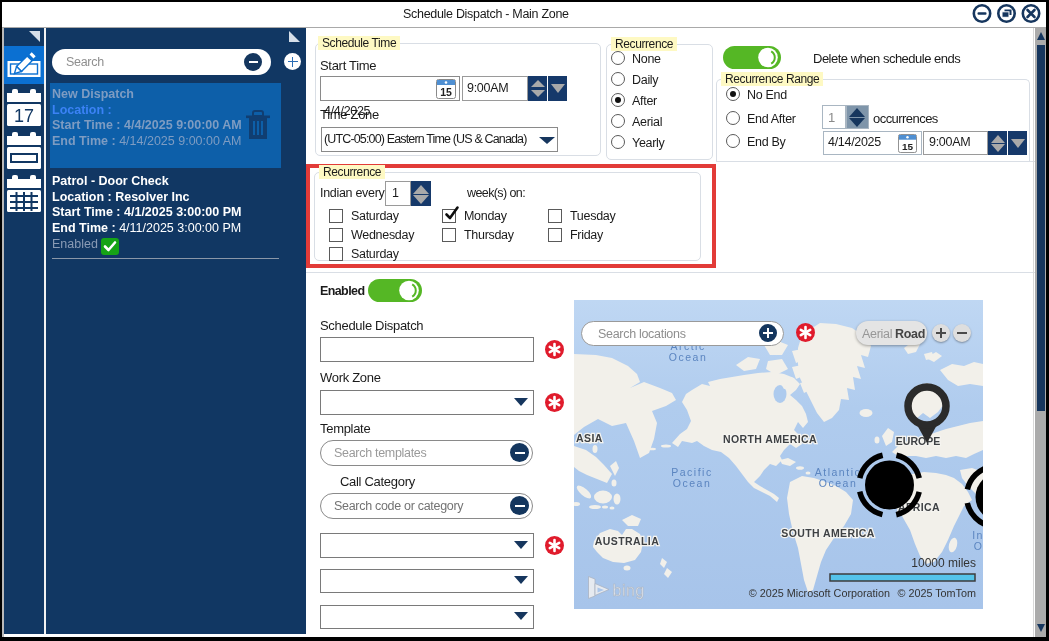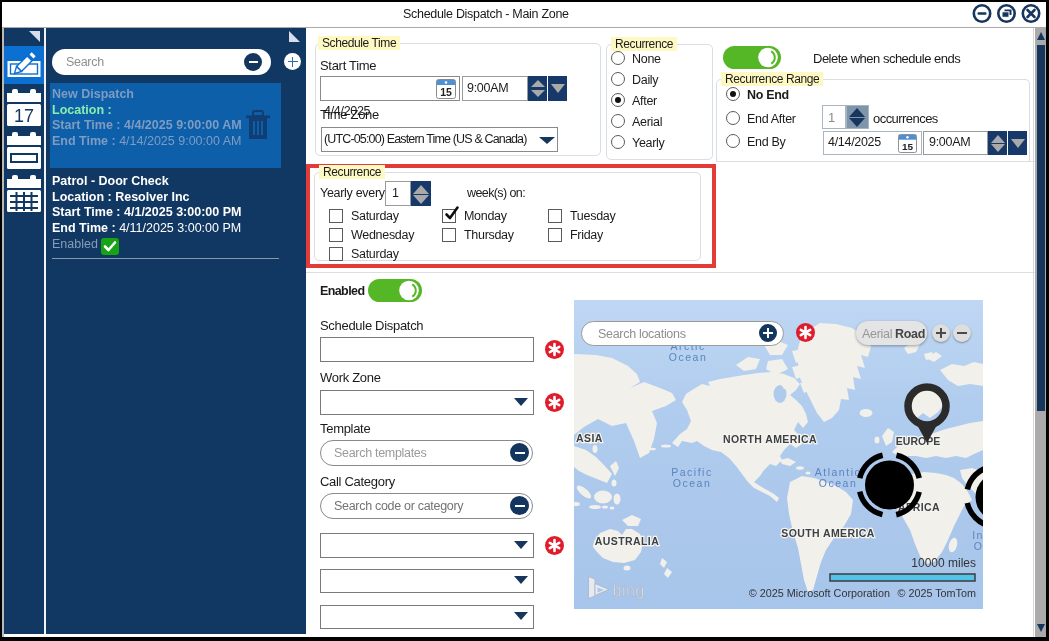--- a/index.html
+++ b/index.html
@@ -92,21 +92,21 @@
 <div class="abs" style="left:287.5px; top:60.6px; width:10px; height:1.8px; background:#2a6db5;"></div>
 <div class="abs" style="left:291.6px; top:56.5px; width:1.8px; height:10px; background:#2a6db5;"></div>
 
 <div class="abs" style="left:52px; top:49px; width:219px; height:26px; border-radius:13px; background:#fff;"></div>
 <div class="lbl" style="left:66px; top:55px; color:#8f8f8f; font-size:12.5px;">Search</div>
 <div class="abs" style="left:244px; top:53px; width:18px; height:18px; border-radius:50%; background:#14365e;"></div>
 <div class="abs" style="left:248.5px; top:61px; width:9px; height:2px; background:#fff;"></div>
 
 <div class="abs" style="left:50px; top:83px; width:231px; height:85px; background:#0d5fa9;"></div>
 <div class="wtxt" style="left:52px; top:87px; color:#7e9cc2;">New Dispatch</div>
-<div class="wtxt" style="left:52px; top:102.5px; color:#86efac;">Location :</div>
+<div class="wtxt" style="left:52px; top:102.5px; color:#3b82f6;">Location :</div>
 <div class="wtxt" style="left:52px; top:118px; color:#7e9cc2;">Start Time : 4/4/2025 9:00:00 AM</div>
 <div class="wtxt" style="left:52px; top:133.5px; color:#7e9cc2;">End Time : <span style="font-weight:normal">4/14/2025 9:00:00 AM</span></div>
 
 <svg class="abs" style="left:246px; top:110px;" width="24" height="30" viewBox="0 0 24 30">
   <path d="M7 3 Q7 1 9 1 L15 1 Q17 1 17 3 L17 6 L7 6 Z" fill="none" stroke="#103e72" stroke-width="2"></path>
   <rect x="0" y="5.5" width="24" height="2.6" fill="#103e72"></rect>
   <rect x="3" y="8" width="18" height="21" fill="#103e72"></rect>
   <g stroke="#0d5fa9" stroke-width="2">
     <line x1="8" y1="11" x2="8" y2="25"></line>
     <line x1="12" y1="11" x2="12" y2="25"></line>
@@ -165,21 +165,21 @@
   <rect x="0" y="0" width="58" height="23" rx="11.5" fill="#55b725"></rect>
   <circle cx="45" cy="11.5" r="9.8" fill="#fff"></circle>
   <path d="M48.2 5.4 A 7 7 0 0 1 48.2 17.6" fill="none" stroke="#55b725" stroke-width="2"></path>
 </svg>
 <div class="lbl" style="left:813px; top:51px; font-size:13px; letter-spacing:-0.5px;">Delete when schedule ends</div>
 
 <div class="gb" style="left:716px; top:79px; width:314px; height:83px; border-radius:5px 5px 0 0; border-bottom:none;"></div>
 <div class="abs" style="left:716px; top:161px; width:319px; height:1px; background:#d9dee5;"></div>
 <div class="gbl" style="left:721px; top:72px;">Recurrence Range</div>
 <div class="radio sel" style="left:726px; top:87px;"></div>
-<div class="lbl" style="left:747px; top:88px; font-size:12.5px;font-weight:bold;">No End</div>
+<div class="lbl" style="left:747px; top:88px; font-size:12.5px;">No End</div>
 <div class="radio" style="left:726px; top:111px;"></div>
 <div class="lbl" style="left:747px; top:112px; font-size:12.5px;">End After</div>
 <div class="radio" style="left:726px; top:134px;"></div>
 <div class="lbl" style="left:747px; top:135px; font-size:12.5px;">End By</div>
 <div class="inp" style="left:822px; top:105px; width:24px; height:24px; border-color:#a9b6c2;"></div>
 <div class="lbl" style="left:828px; top:110px; color:#8a8a8a;">1</div>
 <div class="abs" style="left:846px; top:105px; width:23px; height:24px; background:#7f95aa; border:1px solid #a9b6c2;"></div>
 <div class="abs" style="left:849px; top:108px; width:0; height:0; border-left:8px solid transparent; border-right:8px solid transparent; border-bottom:9px solid #16365e;"></div>
 <div class="abs" style="left:849px; top:118px; width:0; height:0; border-left:8px solid transparent; border-right:8px solid transparent; border-top:9px solid #16365e;"></div>
 <div class="lbl" style="left:873px; top:111px; font-size:13px; letter-spacing:-0.55px;">occurrences</div>
@@ -196,21 +196,21 @@
 <div class="lbl" style="left:929px; top:135px; font-size:12.5px;">9:00AM</div>
 <div class="abs" style="left:988px; top:131px; width:19px; height:24px; background:#16396a;"></div>
 <div class="abs" style="left:1008px; top:131px; width:19px; height:24px; background:#16396a;"></div>
 <div class="abs" style="left:990.5px; top:134.5px; width:0; height:0; border-left:7px solid transparent; border-right:7px solid transparent; border-bottom:8px solid #a9a9a9;"></div>
 <div class="abs" style="left:990.5px; top:144px; width:0; height:0; border-left:7px solid transparent; border-right:7px solid transparent; border-top:8px solid #a9a9a9;"></div>
 <div class="abs" style="left:1010.5px; top:138.5px; width:0; height:0; border-left:7px solid transparent; border-right:7px solid transparent; border-top:9px solid #a9a9a9;"></div>
 
 <div class="abs" style="left:306px; top:164px; width:410px; height:104px; border:4.5px solid #e23b38;"></div>
 <div class="gb" style="left:314px; top:172px; width:387px; height:89px;"></div>
 <div class="gbl" style="left:319px; top:165px;">Recurrence</div>
-<div class="lbl" style="left:320px; top:186px; font-size:12.5px;">Yearly every</div>
+<div class="lbl" style="left:320px; top:186px; font-size:12.5px;">Indian every</div>
 <div class="inp" style="left:385px; top:181px; width:26px; height:25px; border-color:#9a9a9a;"></div>
 <div class="lbl" style="left:392px; top:186px; font-size:12.5px;">1</div>
 <div class="abs" style="left:411px; top:181px; width:20px; height:25px; background:#16396a;"></div>
 <div class="abs" style="left:413px; top:184.5px; width:0; height:0; border-left:8px solid transparent; border-right:8px solid transparent; border-bottom:9px solid #a9a9a9;"></div>
 <div class="abs" style="left:413px; top:194.5px; width:0; height:0; border-left:8px solid transparent; border-right:8px solid transparent; border-top:9px solid #a9a9a9;"></div>
 <div class="lbl" style="left:467px; top:186px; font-size:12.5px; letter-spacing:-0.6px;">week(s) on:</div>
 
 <div class="cb" style="left:329px; top:209px;"></div>
 <div class="lbl" style="left:351px; top:209px; font-size:12.5px;">Saturday</div>
 <div class="cb" style="left:442px; top:209px;"></div>
@@ -257,21 +257,21 @@
       <line x1="9.5" y1="4" x2="9.5" y2="15"></line>
       <line x1="4.8" y1="6.8" x2="14.2" y2="12.2"></line>
       <line x1="14.2" y1="6.8" x2="4.8" y2="12.2"></line>
     </g>
   </svg>
 <div class="lbl" style="left:320px; top:421px;">Template</div>
 <div class="abs" style="left:320px; top:440px; width:213px; height:26px; border-radius:13px; border:1px solid #8a8a8a; background:#fff;"></div>
 <div class="lbl" style="left:334px; top:446px; color:#9a9a9a; font-size:12.5px;">Search templates</div>
 <div class="abs" style="left:510px; top:443px; width:19px; height:19px; border-radius:50%; background:#14365e;"></div>
 <div class="abs" style="left:514.5px; top:451.5px; width:10px; height:2.2px; background:#fff;"></div>
-<div class="lbl" style="left:320px; top:474px;">Call Category</div>
+<div class="lbl" style="left:340px; top:474px;">Call Category</div>
 <div class="abs" style="left:320px; top:493px; width:213px; height:26px; border-radius:13px; border:1px solid #8a8a8a; background:#fff;"></div>
 <div class="lbl" style="left:334px; top:499px; color:#737373; font-size:12.5px;">Search code or category</div>
 <div class="abs" style="left:510px; top:496px; width:19px; height:19px; border-radius:50%; background:#14365e;"></div>
 <div class="abs" style="left:514.5px; top:504.5px; width:10px; height:2.2px; background:#fff;"></div>
 <div class="inp" style="left:320px; top:533px; width:214px; height:25px; border-color:#7a7a7a;"></div>
 <div class="dtri" style="left:514px; top:541px;"></div>
 <svg class="ast" style="left:545px; top:536px;" viewBox="0 0 19 19">
     <circle cx="9.5" cy="9.5" r="9.5" fill="#e01b2c"></circle>
     <g stroke="#fff" stroke-width="2.6" stroke-linecap="round">
       <line x1="9.5" y1="4" x2="9.5" y2="15"></line>

